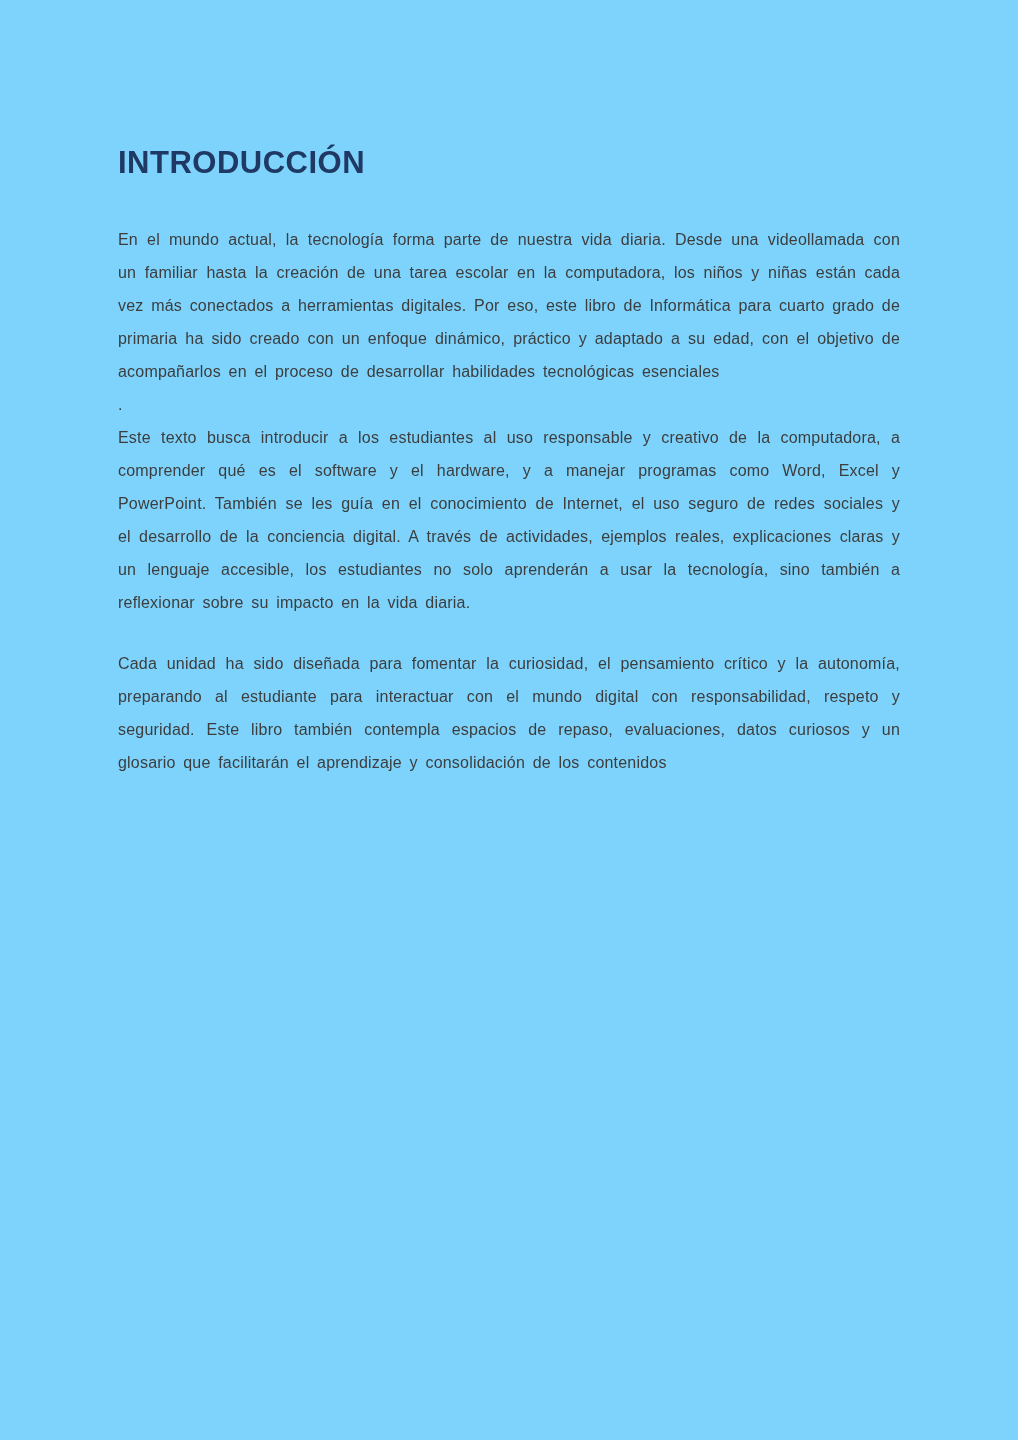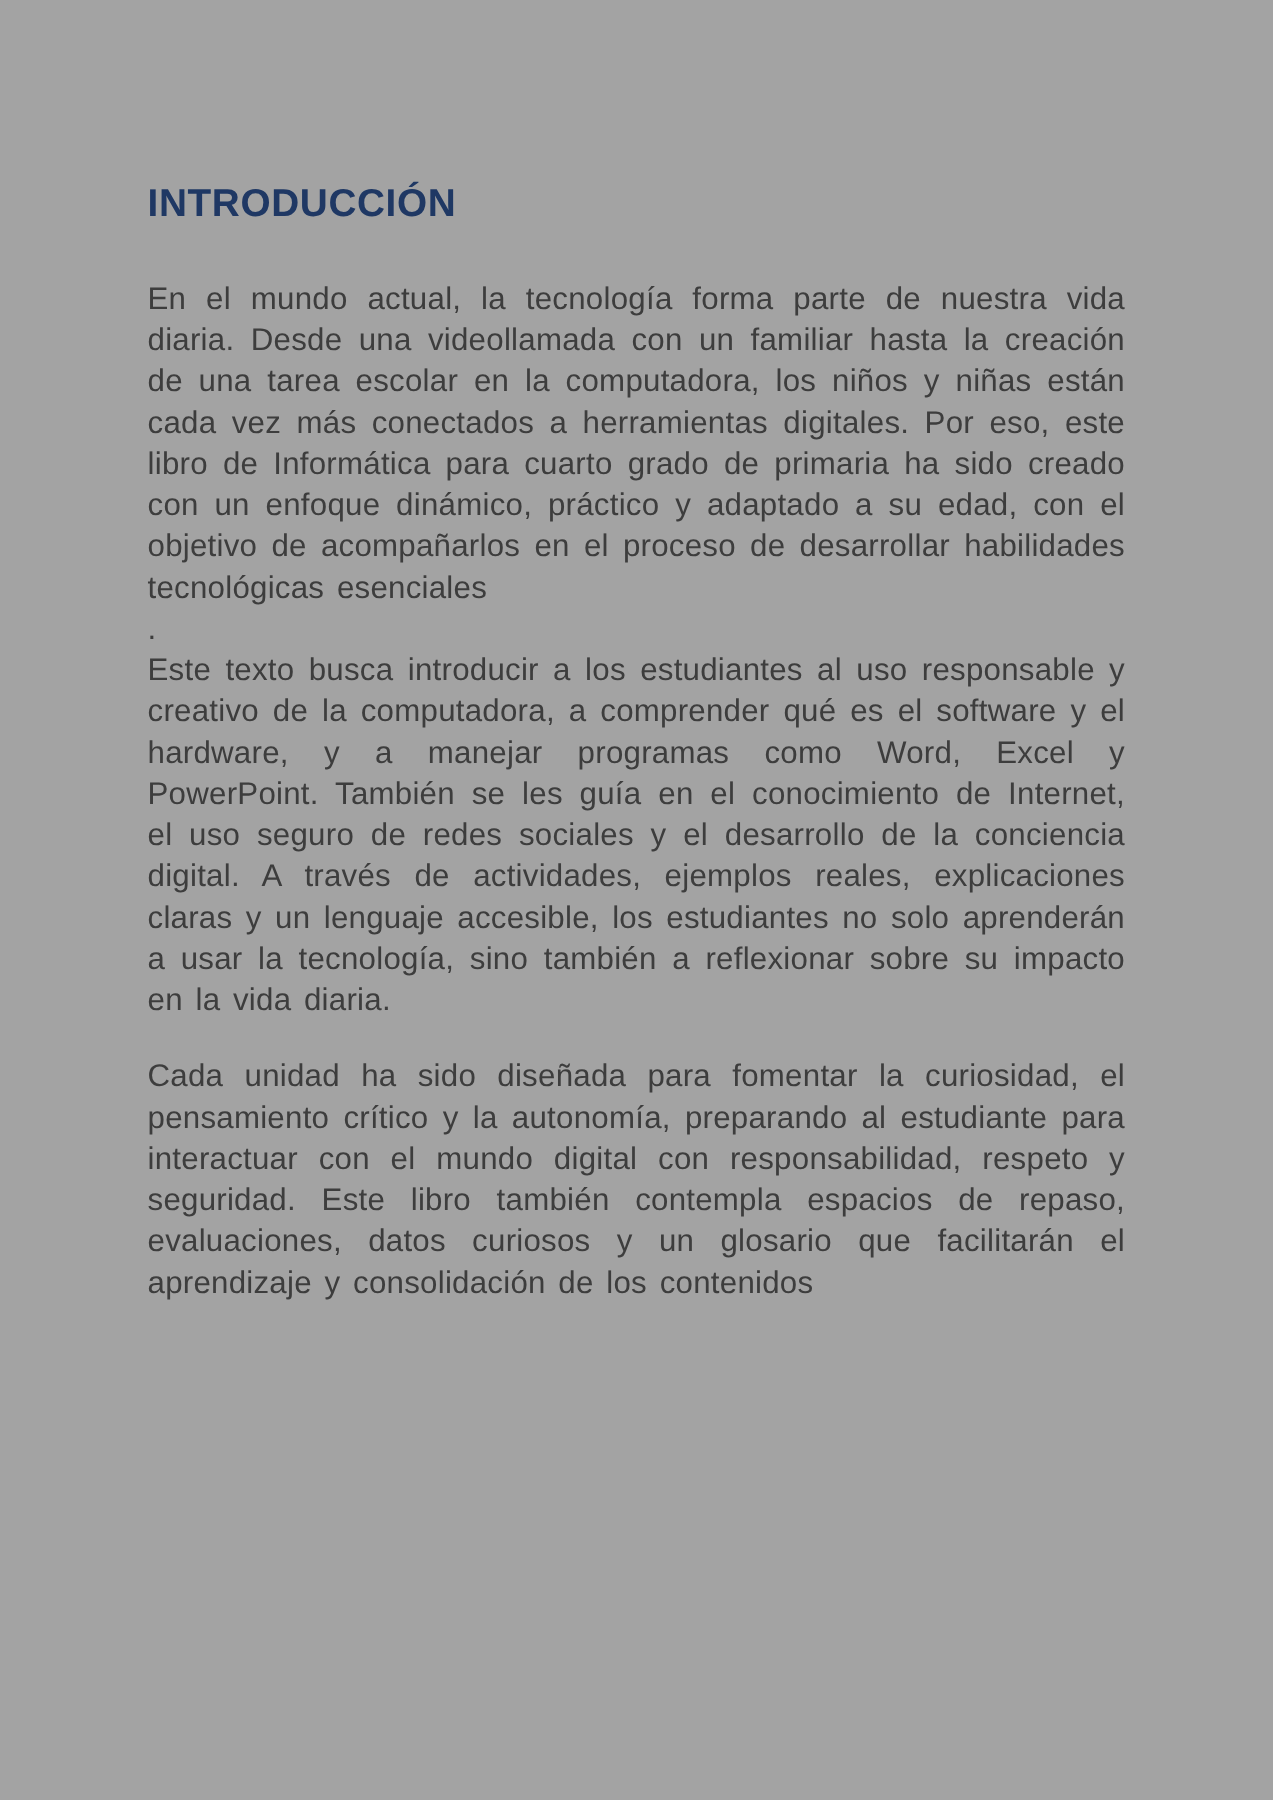--- a/index.html
+++ b/index.html
@@ -12,39 +12,39 @@
     width: 1018px;
     height: 1440px;
     font-family: "Liberation Sans", sans-serif;
     overflow: hidden;
   }
 
   .page {
     position: relative;
     width: 1018px;
     height: 1440px;
-    background: #a3a3a3;
+    background: #7dd3fc;
     padding: 145px 118px 0 118px;
   }
 
   .doc-title {
     font-size: 31px;
     font-weight: 700;
     letter-spacing: 0.5px;
     color: #1f3864;
     font-family: "Liberation Sans", sans-serif;
   }
 
   .doc-body {
     margin-top: 42px;
     width: 782px;
   }
 
   .doc-body p {
-    font-size: 25px;
+    font-size: 16px;
     line-height: 33px;
     color: #3d3d3d;
     text-align: justify;
     word-spacing: 3px;
     letter-spacing: 0.2px;
     hyphens: none;
   }
 
   p.lone-period {
     text-align: left;

